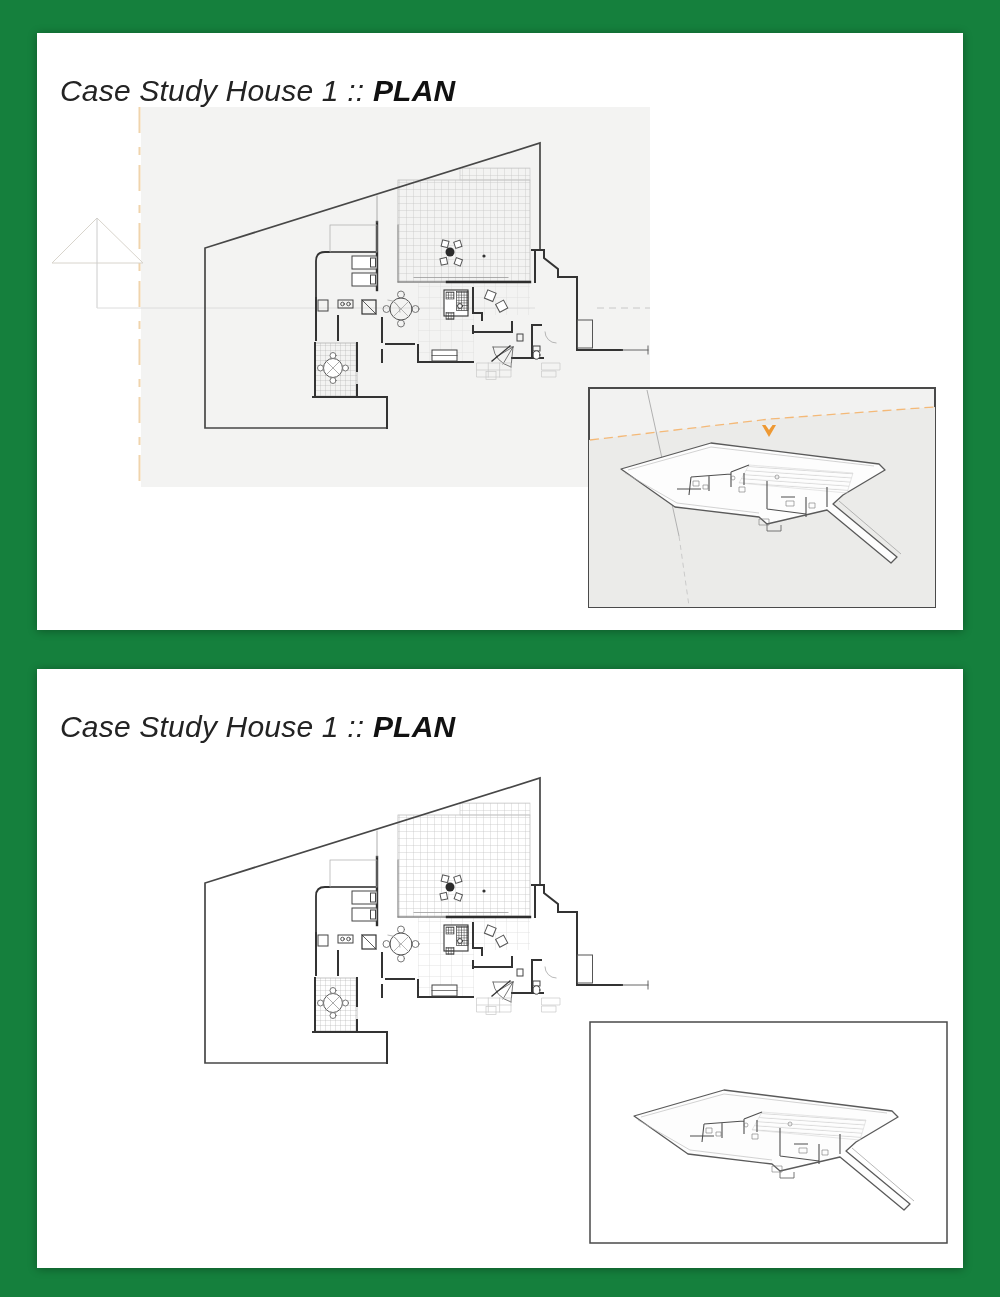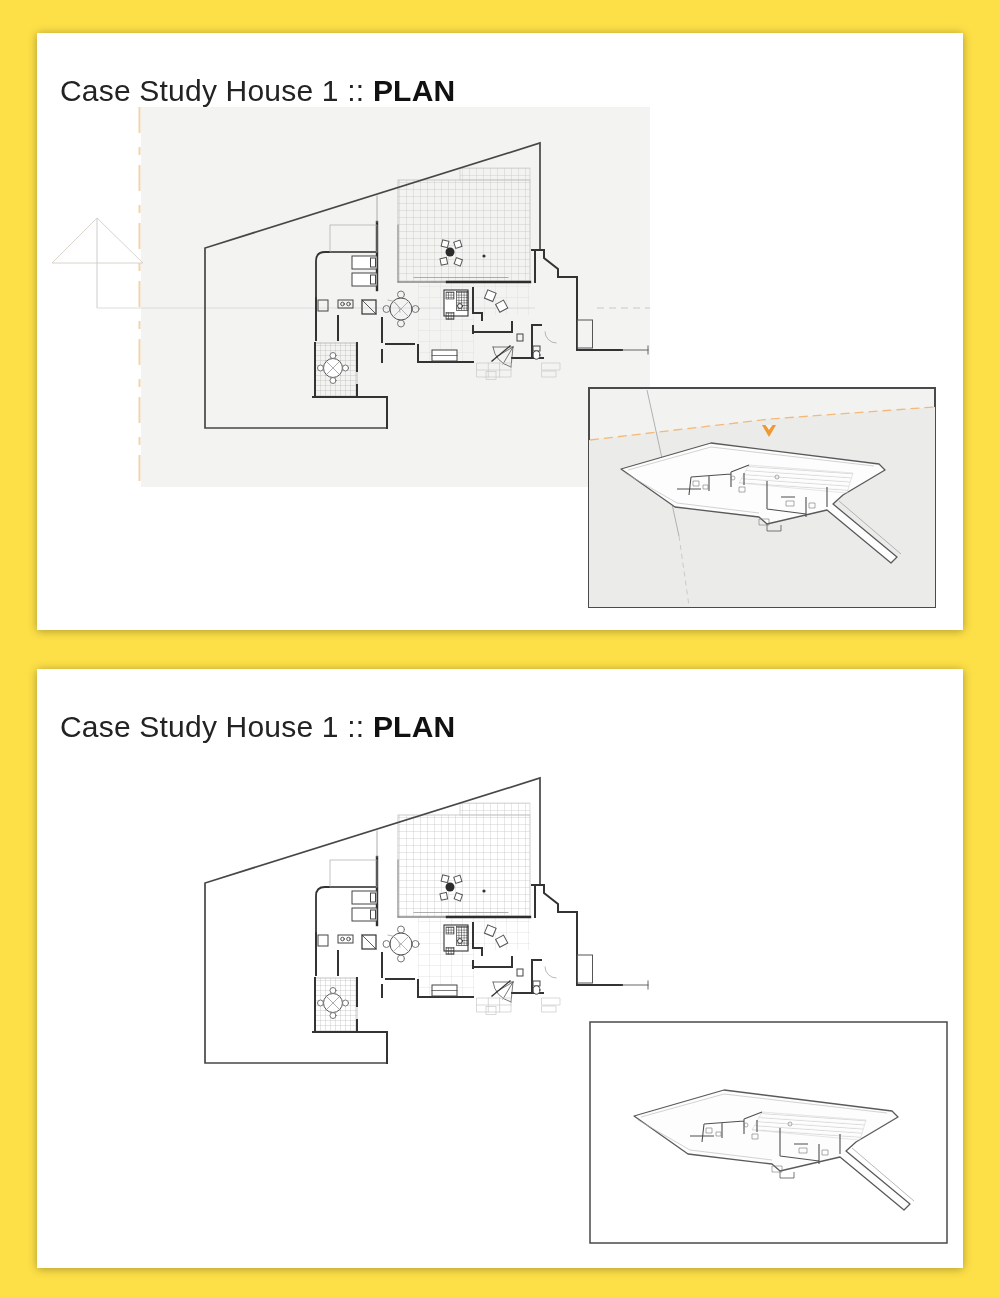--- a/index.html
+++ b/index.html
@@ -5,22 +5,23 @@
   html, body {
     margin: 0;
     padding: 0;
     background: #ffffff;
     font-family: "Liberation Sans", "DejaVu Sans", sans-serif;
   }
   .page {
     position: relative;
     width: 1000px;
     height: 1297px;
-    background: #fde047;
+    background: #15803d;
     overflow: hidden;
+    font-style: italic;
   }
   .card {
     position: absolute;
     left: 37px;
     width: 926px;
     background: #ffffff;
     box-shadow: 0 1px 9px rgba(0,0,0,0.33);
   }
   .card.card-1 { top: 33px;  height: 597px; }
   .card.card-2 { top: 669px; height: 599px; }

